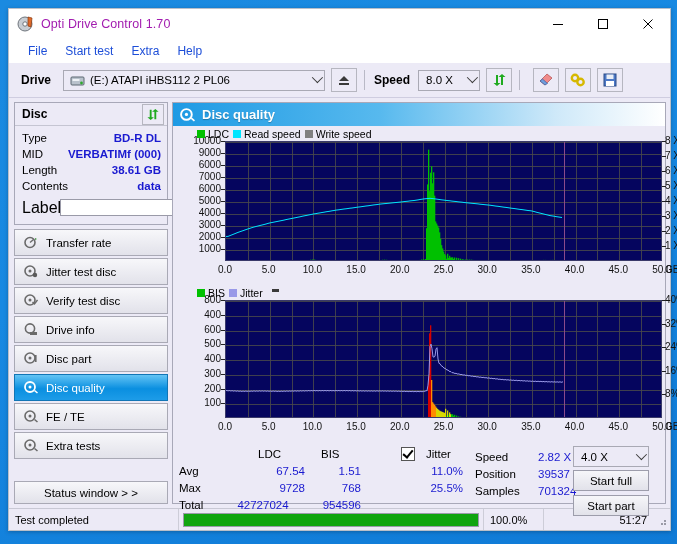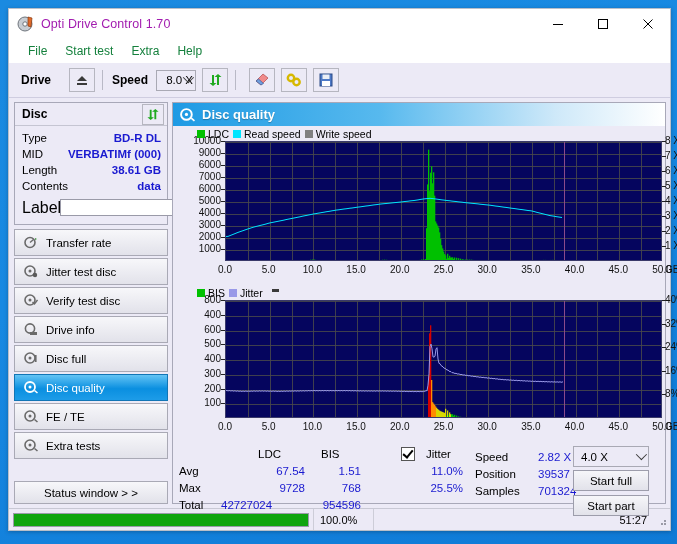--- a/index.html
+++ b/index.html
@@ -18,37 +18,37 @@
   .titlebar{
     height:30px;background:#ffffff;display:flex;align-items:center;
     flex:0 0 30px;position:relative;
   }
   .title-icon{width:18px;height:18px;margin-left:8px;margin-right:6px;position:relative;flex:0 0 18px;}
   .title-text{font-size:12.5px;color:#a21caf;letter-spacing:.1px;}
   .winbtns{position:absolute;right:0;top:0;height:30px;display:flex;}
   .winbtn{width:45px;height:30px;display:flex;align-items:center;justify-content:center;
           font-size:12px;color:#000;}
   .menubar{height:24px;display:flex;align-items:center;background:#ffffff;flex:0 0 24px;padding-left:10px;}
-  .menuitem{font-size:12px;color:#15803d;padding:2px 9px;cursor:default;}
+  .menuitem{font-size:12px;color:#1d4ed8;padding:2px 9px;cursor:default;}
 
   
   .toolbar{
     flex:0 0 34px;height:34px;background:#eceaf6;display:flex;align-items:center;
     border-bottom:1px solid #cfcde0;padding:0 4px;
   }
   .tb-label{font-size:12px;font-weight:bold;color:#000;margin:0 12px 0 8px;}
   .combo{
     height:21px;background:#eceaf6;border:1px solid #a9a9b4;display:flex;align-items:center;
     font-size:11.5px;color:#000;padding:0 2px;position:relative;box-sizing:border-box;
   }
   .combo .chev{position:absolute;right:6px;top:50%;transform:translateY(-60%);
                width:7px;height:7px;border-right:1.4px solid #3a3a3a;border-bottom:1.4px solid #3a3a3a;
                transform-origin:center;rotate:45deg;margin-top:-3px;}
   #drive-combo{width:262px;}
-  #speed-combo{width:40px;justify-content:flex-end;}
+  #speed-combo{width:62px;}
   #scan-speed-combo{width:76px;}
   .tbbtn{
     width:26px;height:24px;border:1px solid #b6b6c0;background:#eceaf6;
     display:flex;align-items:center;justify-content:center;margin-left:6px;box-sizing:border-box;
   }
   .tbsep{width:1px;height:20px;background:#b9b9c6;margin:0 7px;}
 
   
   .content{flex:1 1 auto;display:flex;min-height:0;background:#eceaf6;}
   .sidebar{width:163px;flex:0 0 163px;display:flex;flex-direction:column;padding:4px 4px 0 5px;box-sizing:border-box;}
@@ -169,20 +169,31 @@
 
   <div class="menubar">
     <div class="menuitem">File</div>
     <div class="menuitem">Start test</div>
     <div class="menuitem">Extra</div>
     <div class="menuitem">Help</div>
   </div>
 
   <div class="toolbar">
     <div class="tb-label">Drive</div>
+    <div class="combo" id="drive-combo">
+      <span style="display:flex;align-items:center;margin-left:4px;margin-right:5px;">
+        <svg width="15" height="13" viewBox="0 0 15 13">
+          <rect x="1" y="3" width="13" height="8" rx="1" fill="#b9c2cc" stroke="#5d6872"></rect>
+          <rect x="2.5" y="5" width="7" height="2" fill="#eef2f6"></rect>
+          <circle cx="11.5" cy="9" r="1.4" fill="#2fa82f"></circle>
+        </svg>
+      </span>
+      <span>(E:)  ATAPI iHBS112  2 PL06</span>
+      <i class="chev"></i>
+    </div>
     <div class="tbbtn">
       <svg width="14" height="13" viewBox="0 0 14 13">
           <path d="M7 2 L12 7 H2 Z" fill="#3a3a3a"></path>
           <rect x="2" y="9" width="10" height="2" fill="#3a3a3a"></rect>
         </svg>
     </div>
     <div class="tbsep"></div>
     <div class="tb-label" style="margin:0 8px 0 2px;">Speed</div>
     <div class="combo" id="speed-combo">
       <span style="margin-left:5px;">8.0 X</span>
@@ -304,21 +315,21 @@
       </div>
 
       <div class="navbtn">
         <span class="ico">
           <svg width="14" height="13" viewBox="0 0 14 13">
               <circle cx="6" cy="6" r="5" fill="none" stroke="#6a6a6a" stroke-width="1.6"></circle>
               <circle cx="6" cy="6" r="1.5" fill="#6a6a6a"></circle>
               <rect x="11" y="3" width="1.6" height="7" fill="#6a6a6a"></rect>
             </svg>
         </span>
-        <span>Disc full</span>
+        <span>Disc part</span>
       </div>
 
       <div class="navbtn active">
         <span class="ico">
           <svg width="14" height="13" viewBox="0 0 14 13">
               <circle cx="6" cy="6" r="5" fill="none" stroke="#ffffff" stroke-width="1.8"></circle>
               <circle cx="6" cy="6" r="1.5" fill="#ffffff"></circle>
               <path d="M10.5 9.5 l3 2.5" stroke="#ffffff" stroke-width="1.6"></path>
             </svg>
         </span>
@@ -1239,41 +1250,42 @@
         <div class="st stv" style="left:80px;top:21px;width:52px;text-align:right;">67.54</div>
         <div class="st stv" style="left:140px;top:21px;width:48px;text-align:right;">1.51</div>
         <div class="st stv" style="left:238px;top:21px;width:52px;text-align:right;">11.0%</div>
 
         <div class="st" style="left:6px;top:38px;">Max</div>
         <div class="st stv" style="left:80px;top:38px;width:52px;text-align:right;">9728</div>
         <div class="st stv" style="left:140px;top:38px;width:48px;text-align:right;">768</div>
         <div class="st stv" style="left:238px;top:38px;width:52px;text-align:right;">25.5%</div>
 
         <div class="st" style="left:6px;top:55px;">Total</div>
-        <div class="st stv" style="left:48px;top:55px;width:84px;text-align:left;">42727024</div>
+        <div class="st stv" style="left:48px;top:55px;width:84px;text-align:center;">42727024</div>
         <div class="st stv" style="left:132px;top:55px;width:56px;text-align:right;">954596</div>
 
         <div class="st" style="left:302px;top:7px;">Speed</div>
         <div class="st stv" style="left:365px;top:7px;">2.82 X</div>
         <div class="st" style="left:302px;top:24px;">Position</div>
         <div class="st stv" style="left:365px;top:24px;">39537 MB</div>
         <div class="st" style="left:302px;top:41px;">Samples</div>
         <div class="st stv" style="left:365px;top:41px;">701324</div>
 
         <div class="combo" id="scan-speed-combo" style="position:absolute;left:400px;top:2px;">
           <span style="margin-left:5px;">4.0 X</span>
           <i class="chev"></i>
         </div>
         <div class="sbtn" style="left:400px;top:26px;width:76px;height:21px;">Start full</div>
         <div class="sbtn" style="left:400px;top:51px;width:76px;height:21px;">Start part</div>
       </div>
     </div>
   </div>
 
   <div class="statusbar">
+    <div class="sb-cell" style="width:170px;">Test completed</div>
     <div class="sb-cell progress">
       <div class="progress-outer">
         <div class="progress-inner" id="progress-inner" style="width: 100%; background: rgb(16, 165, 16);"></div>
       </div>
     </div>
     <div class="sb-cell" style="width:60px;justify-content:flex-start;">100.0%</div>
     <div class="sb-cell" style="flex:1;justify-content:flex-end;border-right:none;">51:27</div>
     <div class="grip">
       <i style="left:8px;top:10px;"></i>
         <i style="left:11px;top:10px;"></i>

